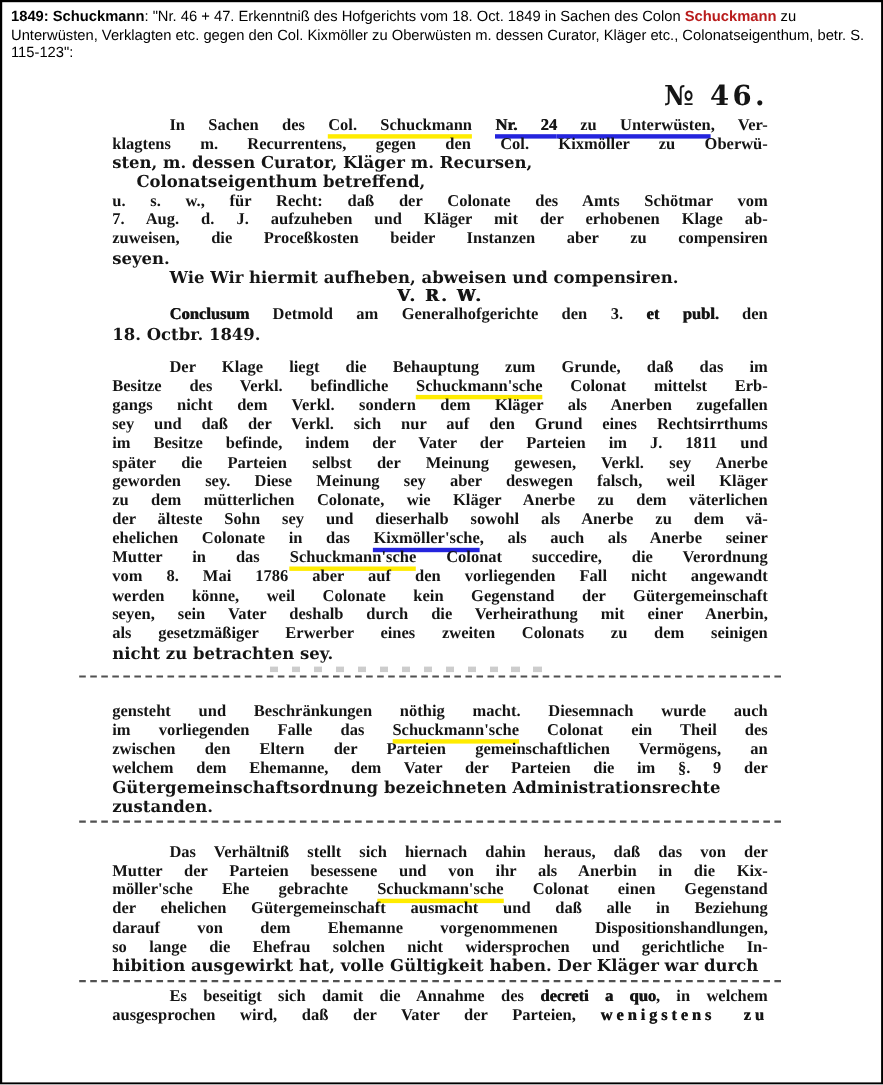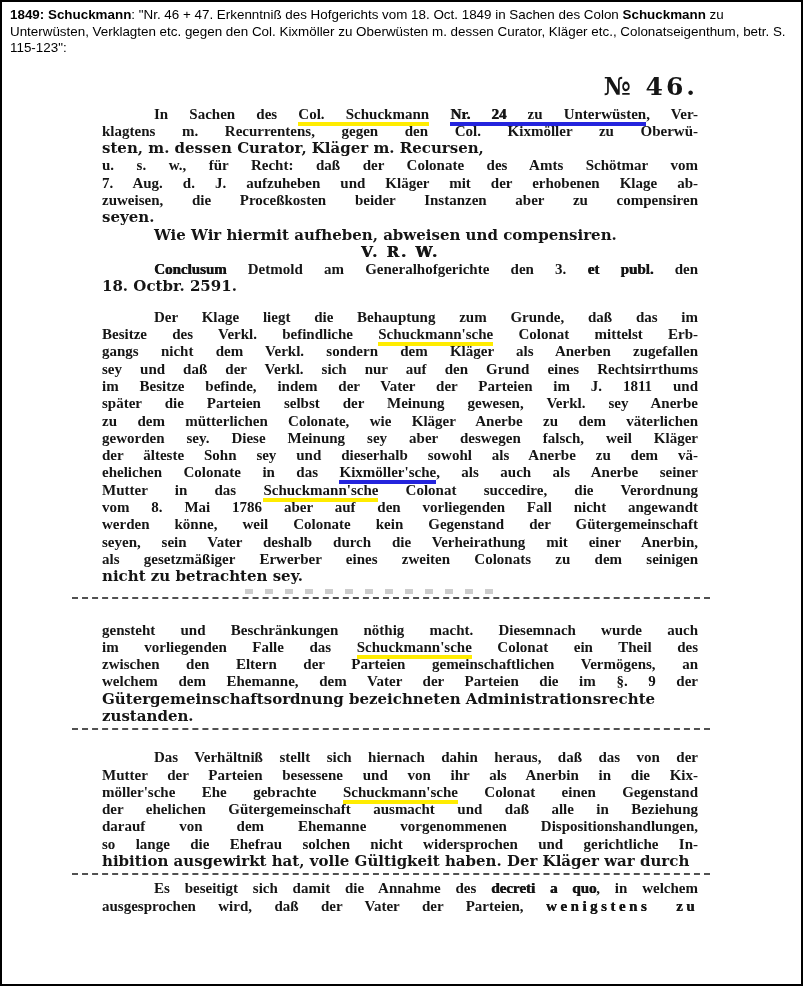--- a/index.html
+++ b/index.html
@@ -6,21 +6,21 @@
   .frame{
     width:803px;height:986px;box-sizing:border-box;
     border:2px solid #000;background:#fff;overflow:hidden;
     font-family:"DejaVu Serif", serif;
   }
   .header{
     font-family:"Liberation Sans","DejaVu Sans",sans-serif;
     font-size:13.4px;line-height:16.5px;padding:5px 8px 3px 8px;color:#000;
   }
   .hdr-bold{font-weight:bold;}
-  .hdr-green{font-weight:bold;color:#000000;}
+  .hdr-green{font-weight:bold;color:#b91c1c;}
   .scan{padding:4px 103px 0 100px;color:#151515;}
   .doc-title{text-align:right;font-size:25px;font-weight:bold;letter-spacing:3px;margin:8px 0 5px 0;}
   .para{font-size:15px;font-weight:bold;line-height:17.3px;}
   .line{text-align:left;white-space:normal;}
   .line.just{text-align:justify;text-align-last:justify;font-family:Liberation Serif, serif;}
   .line.center{text-align:center;text-align-last:center;letter-spacing:2px;}
   .line.ind1{text-indent:22px;}
   .line.ind2{text-indent:52px;}
   .seg-y{border-bottom:4px solid #ffec00;}
   .seg-b{border-bottom:4px solid #2424dd;}
@@ -39,38 +39,39 @@
 <body>
 
 <div class="frame" data-name="scanned-page-frame">
   <div class="header" data-name="header-note"><span class="hdr-bold" data-name="header-year-name">1849: Schuckmann</span><span data-name="header-citation-start">: "Nr. 46 + 47. Erkenntniß des Hofgerichts vom 18. Oct. 1849 in Sachen des Colon </span><span class="hdr-green" data-name="header-name-highlight">Schuckmann</span><span data-name="header-citation-end"> zu Unterwüsten, Verklagten etc. gegen den Col. Kixmöller zu Oberwüsten m. dessen Curator, Kläger etc., Colonatseigenthum, betr. S. 115-123":</span></div>
   <div class="scan" id="scan-page" data-name="scan-page">
       <div class="doc-title" data-name="case-number">№ 46.</div>
       <div class="para" data-name="judgment-paragraph">
         <div class="line just ind2" data-name="doc-line"><span data-name="doc-text">In Sachen des </span><span class="seg-y" data-name="highlighted-text">Col. Schuckmann</span><span data-name="doc-text"> </span><span class="seg-b seg-bd" data-name="highlighted-text">Nr. 24</span><span class="seg-b" data-name="highlighted-text"> zu Unterwüsten</span><span data-name="doc-text">, Ver-</span></div>
         <div class="line just" data-name="doc-line"><span data-name="doc-text">klagtens m. Recurrentens, gegen den Col. Kixmöller zu Oberwü-</span></div>
         <div class="line" data-name="doc-line"><span data-name="doc-text">sten, m. dessen Curator, Kläger m. Recursen,</span></div>
+        <div class="line ind1" data-name="doc-line"><span data-name="doc-text">Colonatseigenthum betreffend,</span></div>
         <div class="line just" data-name="doc-line"><span data-name="doc-text">u. s. w., für Recht: daß der Colonate des Amts Schötmar vom</span></div>
         <div class="line just" data-name="doc-line"><span data-name="doc-text">7. Aug. d. J. aufzuheben und Kläger mit der erhobenen Klage ab-</span></div>
         <div class="line just" data-name="doc-line"><span data-name="doc-text">zuweisen, die Proceßkosten beider Instanzen aber zu compensiren</span></div>
         <div class="line" data-name="doc-line"><span data-name="doc-text">seyen.</span></div>
         <div class="line ind2" data-name="doc-line"><span data-name="doc-text">Wie Wir hiermit aufheben, abweisen und compensiren.</span></div>
         <div class="line center" data-name="doc-line"><span class="seg-bd" data-name="highlighted-text">V. R. W.</span></div>
         <div class="line just ind2" data-name="doc-line"><span class="seg-bd" data-name="highlighted-text">Conclusum</span><span data-name="doc-text"> Detmold am Generalhofgerichte den 3. </span><span class="seg-bd" data-name="highlighted-text">et publ.</span><span data-name="doc-text"> den</span></div>
-        <div class="line" data-name="doc-line"><span data-name="doc-text">18. Octbr. 2591.</span></div>
+        <div class="line" data-name="doc-line"><span data-name="doc-text">18. Octbr. 1849.</span></div>
       </div>
       <div class="para" data-name="reasons-paragraph">
         <div class="line just ind2" data-name="doc-line"><span data-name="doc-text">Der Klage liegt die Behauptung zum Grunde, daß das im</span></div>
         <div class="line just" data-name="doc-line"><span data-name="doc-text">Besitze des Verkl. befindliche </span><span class="seg-y" data-name="highlighted-text">Schuckmann'sche</span><span data-name="doc-text"> Colonat mittelst Erb-</span></div>
         <div class="line just" data-name="doc-line"><span data-name="doc-text">gangs nicht dem Verkl. sondern dem Kläger als Anerben zugefallen</span></div>
         <div class="line just" data-name="doc-line"><span data-name="doc-text">sey und daß der Verkl. sich nur auf den Grund eines Rechtsirrthums</span></div>
         <div class="line just" data-name="doc-line"><span data-name="doc-text">im Besitze befinde, indem der Vater der Parteien im J. 1811 und</span></div>
         <div class="line just" data-name="doc-line"><span data-name="doc-text">später die Parteien selbst der Meinung gewesen, Verkl. sey Anerbe</span></div>
+        <div class="line just" data-name="doc-line"><span data-name="doc-text">geworden sey. Diese Meinung sey aber deswegen falsch, weil Kläger</span></div>
         <div class="line just" data-name="doc-line"><span data-name="doc-text">zu dem mütterlichen Colonate, wie Kläger Anerbe zu dem väterlichen</span></div>
-        <div class="line just" data-name="doc-line"><span data-name="doc-text">geworden sey. Diese Meinung sey aber deswegen falsch, weil Kläger</span></div>
         <div class="line just" data-name="doc-line"><span data-name="doc-text">der älteste Sohn sey und dieserhalb sowohl als Anerbe zu dem vä-</span></div>
         <div class="line just" data-name="doc-line"><span data-name="doc-text">ehelichen Colonate in das </span><span class="seg-b" data-name="highlighted-text">Kixmöller'sche</span><span data-name="doc-text">, als auch als Anerbe seiner</span></div>
         <div class="line just" data-name="doc-line"><span data-name="doc-text">Mutter in das </span><span class="seg-y" data-name="highlighted-text">Schuckmann'sche</span><span data-name="doc-text"> Colonat succedire, die Verordnung</span></div>
         <div class="line just" data-name="doc-line"><span data-name="doc-text">vom 8. Mai 1786 aber auf den vorliegenden Fall nicht angewandt</span></div>
         <div class="line just" data-name="doc-line"><span data-name="doc-text">werden könne, weil Colonate kein Gegenstand der Gütergemeinschaft</span></div>
         <div class="line just" data-name="doc-line"><span data-name="doc-text">seyen, sein Vater deshalb durch die Verheirathung mit einer Anerbin,</span></div>
         <div class="line just" data-name="doc-line"><span data-name="doc-text">als gesetzmäßiger Erwerber eines zweiten Colonats zu dem seinigen</span></div>
         <div class="line" data-name="doc-line"><span data-name="doc-text">nicht zu betrachten sey.</span></div>
       </div>
       <div class="remnant left" data-name="cut-remnant"></div>

